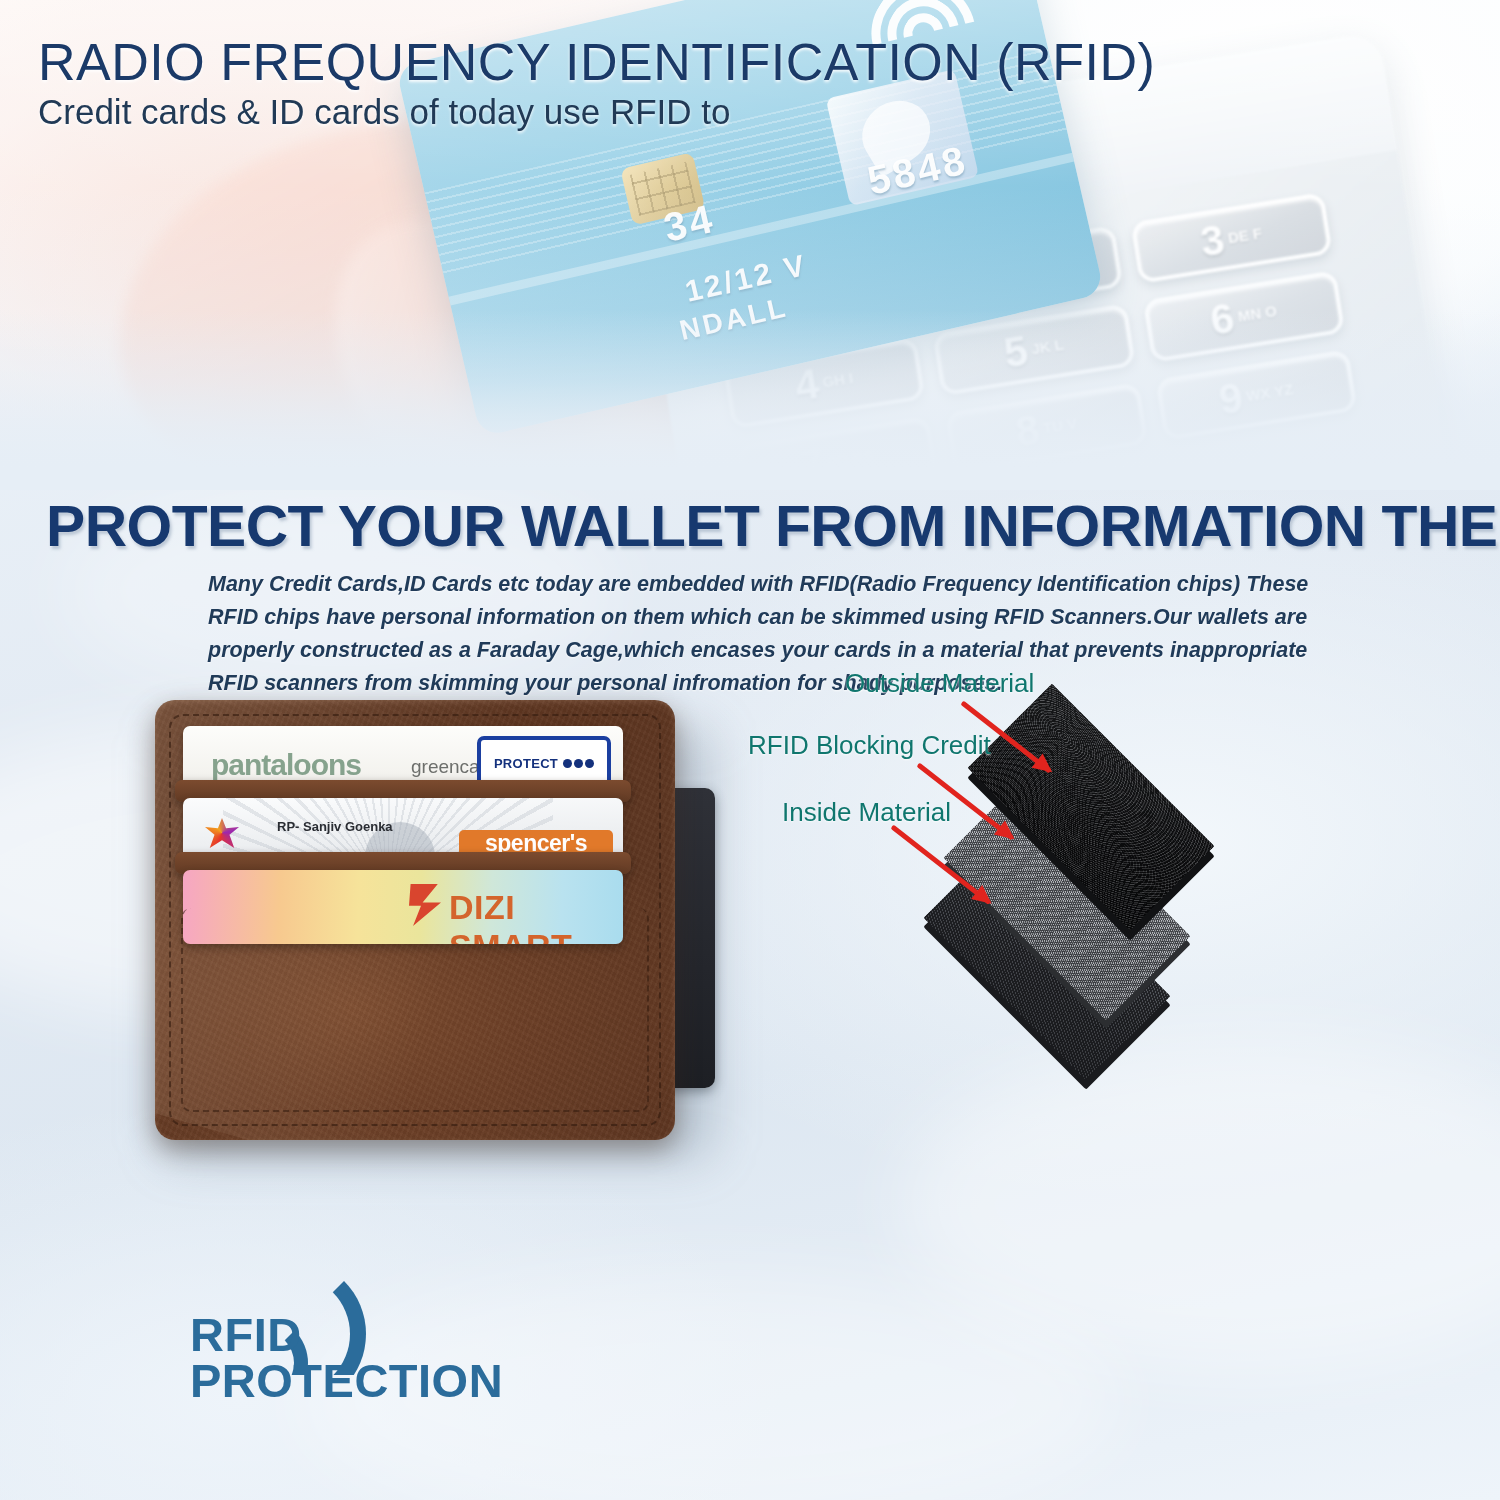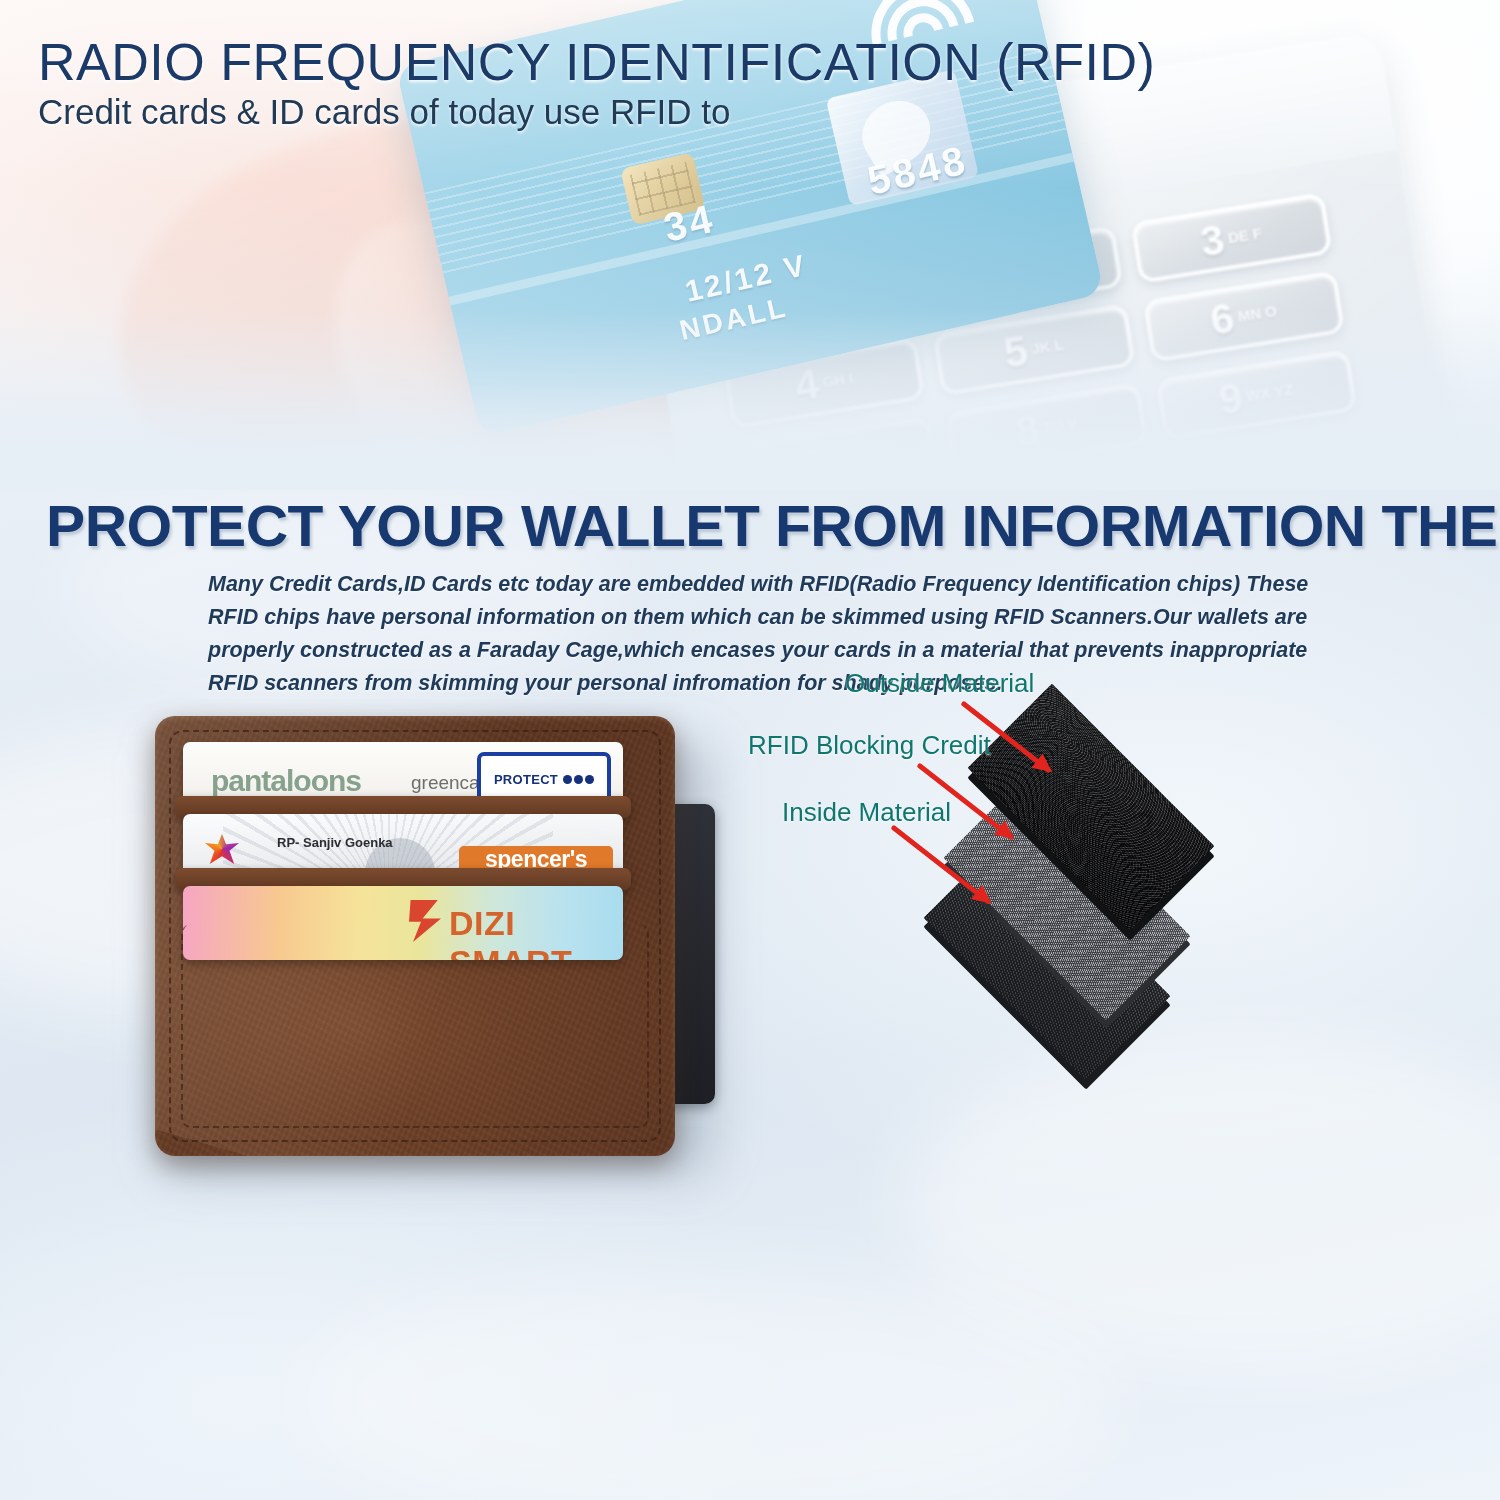--- a/index.html
+++ b/index.html
@@ -130,21 +130,21 @@
     text-shadow:2px 3px 3px rgba(150,165,185,.55), 0 1px 0 rgba(255,255,255,.6);
   }
 
   .para{
     position:absolute;left:208px;top:568px;width:1120px;
     font-size:21.5px;line-height:33px;color:#203b59;font-style:italic;font-weight:600;
     text-shadow:0 1px 2px rgba(255,255,255,.8);
   }
 
   
-  .wallet-wrap{position:absolute;left:155px;top:700px;width:560px;height:450px;margin-top:16px;}
+  .wallet-wrap{position:absolute;left:155px;top:700px;width:560px;height:450px;}
   .wallet-shadow{position:absolute;left:8px;top:28px;width:548px;height:430px;border-radius:20px;
     background:rgba(90,110,130,.3);filter:blur(24px);}
   
   .side-card{position:absolute;left:455px;top:88px;width:105px;height:300px;border-radius:10px;
     background:linear-gradient(180deg,#2f3138,#24262c 60%,#1d1f24);
     box-shadow:0 4px 12px rgba(40,50,60,.45);overflow:hidden;}
   .side-card .w1{position:absolute;left:8px;top:22px;width:42px;height:26px;background:#f2f4f7;border-radius:3px;}
   .side-card .w2{position:absolute;left:6px;top:128px;width:26px;height:44px;background:#dfe4ea;border-radius:3px;}
   .side-card .w3{position:absolute;left:10px;top:208px;width:36px;height:62px;background:#eef1f5;border-radius:3px;}
   .side-card .w4{position:absolute;left:12px;top:236px;width:22px;height:40px;background:#2b3a7a;}
@@ -419,14 +419,23 @@
   </div>
 
   <div class="mat-label lbl-out">Outside Material</div>
   <div class="mat-label lbl-rfid">RFID Blocking Credit</div>
   <div class="mat-label lbl-in">Inside Material</div>
 
   <div class="arrow" style="left:962px;top:700px;width:112px;transform:rotate(38deg);"></div>
   <div class="arrow" style="left:918px;top:762px;width:120px;transform:rotate(38deg);"></div>
   <div class="arrow" style="left:892px;top:824px;width:124px;transform:rotate(38deg);"></div>
 
+  <div class="rfid-logo">
+    <div class="rl-arc">
+      <span class="arcseg" style="left:-34px;bottom:-34px;width:64px;height:64px;border-width:14px;"></span>
+      <span class="arcseg" style="left:-34px;bottom:-34px;width:118px;height:118px;border-width:16px;"></span>
+      <span class="arcseg" style="left:-34px;bottom:-34px;width:176px;height:176px;border-width:18px;"></span>
+    </div>
+    <div class="rl-text rl-rfid">RFID</div>
+    <div class="rl-text rl-prot">PROTECTION</div>
+  </div>
 
 </div>
 
 </body></html>

